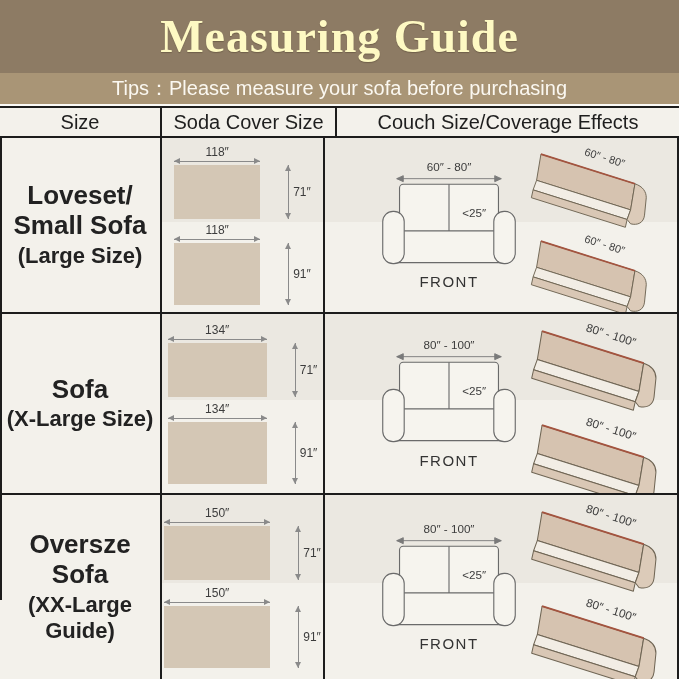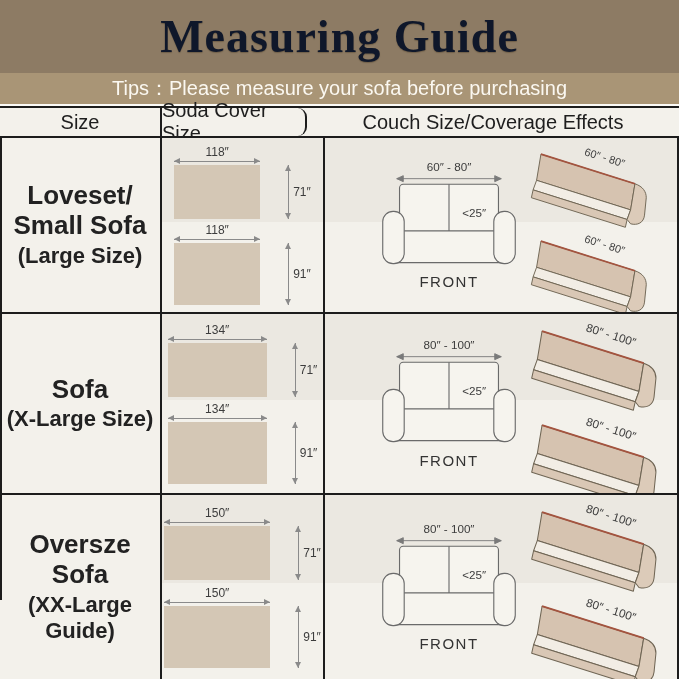--- a/index.html
+++ b/index.html
@@ -7,37 +7,37 @@
     position:relative;
     width:679px;height:679px;
     background:#f3f1eb;
     font-family:"Liberation Sans",sans-serif;
     overflow:hidden;
   }
   
   .hdr{height:73px;background:#8d7b64;display:flex;align-items:center;justify-content:center;}
   .hdr-title{
     font-family:"Liberation Serif",serif;font-weight:bold;
-    font-size:46px;color:#0f172a;letter-spacing:1px;
+    font-size:46px;color:#fef9c3;letter-spacing:1px;
     text-shadow:0 1px 1px rgba(60,45,25,.35);
   }
   .tips{
     height:31px;background:#a99576;border-bottom:2px solid #fbfaf6;
     display:flex;align-items:center;justify-content:center;
     color:#fbf8f1;font-size:20px;
   }
   
   .thead{
     display:flex;box-sizing:border-box;height:32px;
     border-top:2px solid #1c1c1c;border-bottom:2px solid #1c1c1c;
     background:#f3f1eb;font-size:20px;color:#1e1e1e;
   }
   .thead .hc{display:flex;align-items:center;justify-content:center;box-sizing:border-box;}
   .hc1{width:162px;border-right:2px solid #1c1c1c;}
-  .hc2{width:145px;border-right:2px solid #1c1c1c;border-radius:9px;}
+  .hc2{width:175px;border-right:2px solid #1c1c1c;}
   .hc3{flex:1;}
   .row{display:flex;position:relative;border-bottom:2px solid #1c1c1c;box-sizing:border-box;background:#f3f1eb;}
   .row::before{content:"";position:absolute;left:162px;right:0;top:0;height:48%;background:#ebe8e1;}
   .row > *{position:relative;z-index:1;box-sizing:border-box;}
   .row1{height:176px;}
   .row2{height:181px;}
   .row3{height:184px;border-bottom:none;}
   .edge-left{position:absolute;left:0;top:138px;height:462px;width:2px;background:#1c1c1c;z-index:6;}
   .edge-right{position:absolute;right:0;top:138px;bottom:0;width:2px;background:#1c1c1c;z-index:6;}
   

